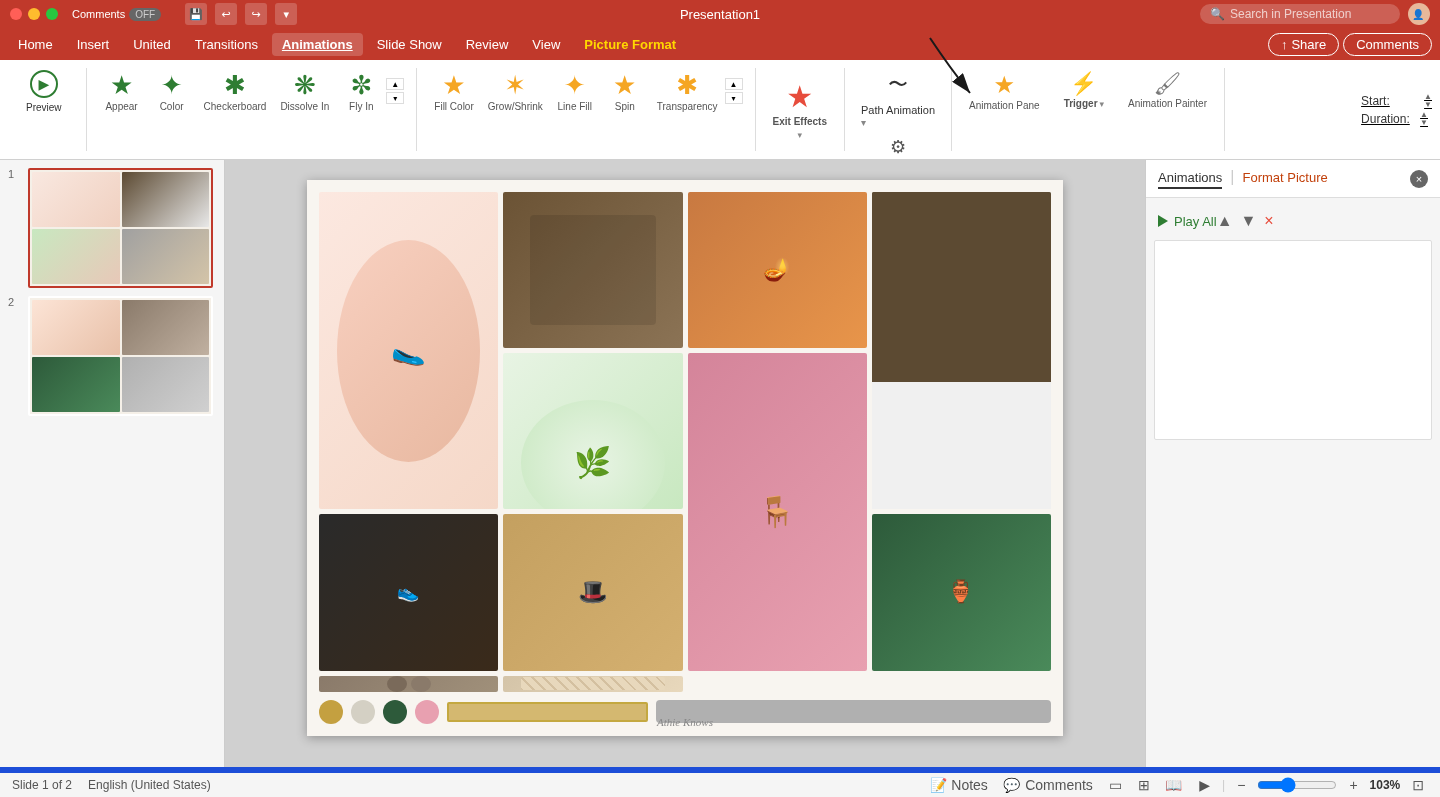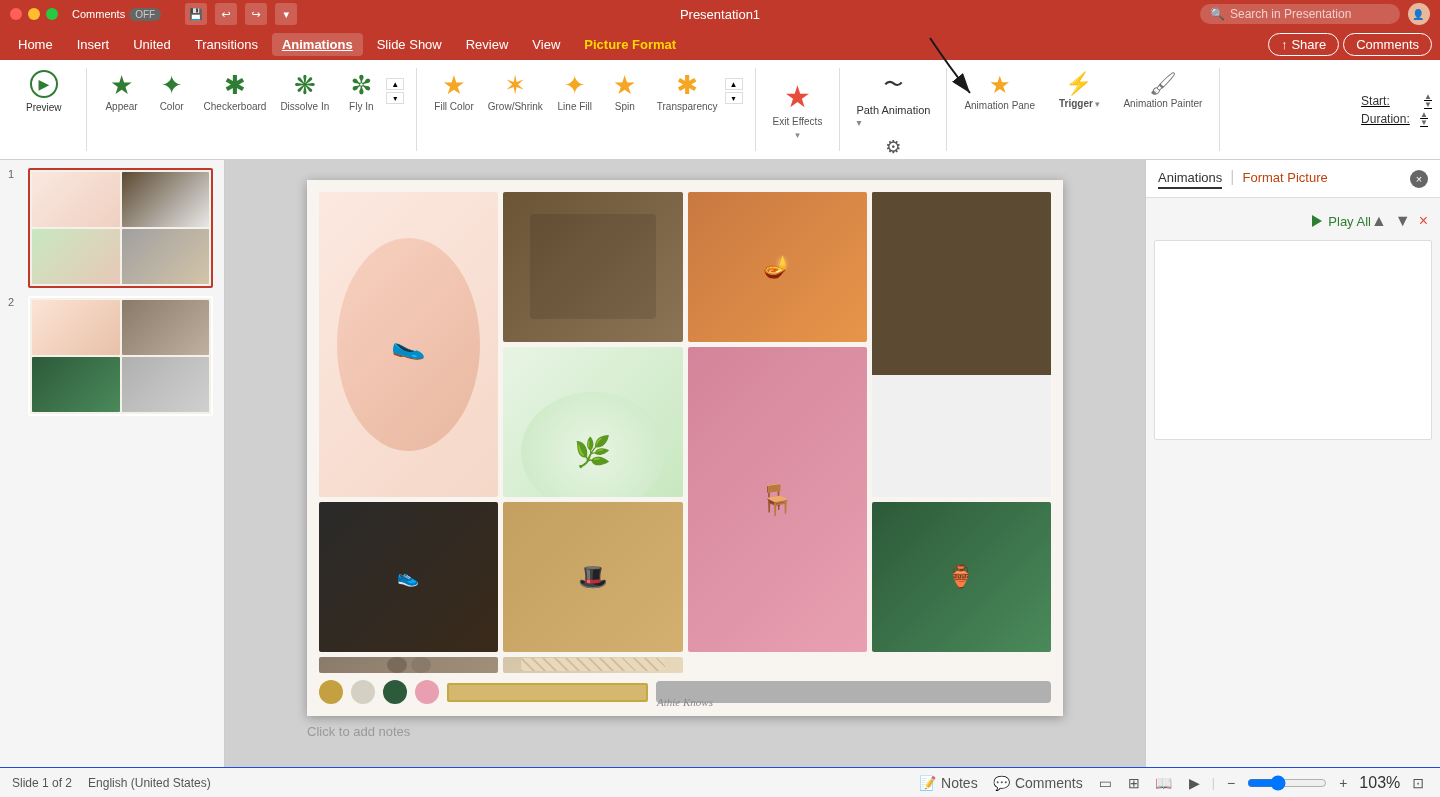--- a/index.html
+++ b/index.html
@@ -153,43 +153,43 @@
       justify-content: space-between;
       padding: 8px 12px;
       border-bottom: 1px solid #ddd;
       background: #fff;
     }
     .panel-tabs { display: flex; gap: 4px; }
     .panel-tab { font-size: 13px; font-weight: 500; color: #c2410c; padding: 2px 0; cursor: pointer; }
     .panel-tab.active { color: #333; border-bottom: 2px solid #333; }
     .close-btn { width: 18px; height: 18px; border-radius: 50%; background: #666; display: flex; align-items: center; justify-content: center; color: #fff; font-size: 11px; cursor: pointer; }
     #right-panel-content { flex: 1; padding: 8px; }
-    .play-all-row { display: flex; align-items: center; justify-content: flex-end; padding: 6px 4px; }
+    .play-all-row { display: flex; align-items: center; justify-content: flex-start; padding: 6px 4px; }
     .play-all-btn { display: flex; align-items: center; gap: 6px; color: #2e7d32; font-size: 13px; cursor: pointer; }
     .play-triangle { width: 0; height: 0; border-left: 10px solid #2e7d32; border-top: 6px solid transparent; border-bottom: 6px solid transparent; }
     .panel-arrow { color: #666; font-size: 16px; cursor: pointer; }
     .panel-x { color: #e74c3c; font-size: 16px; cursor: pointer; }
     .animation-list-area { border: 1px solid #ddd; background: #fff; min-height: 200px; margin-top: 4px; border-radius: 2px; }
 
     
     #statusbar {
       height: 30px;
       background: #f5f5f5;
-      border-top: 1px solid #1d4ed8;
+      border-top: 6px solid #1d4ed8;
       display: flex;
       align-items: center;
       padding: 0 12px;
       font-size: 12px;
       color: #555;
       gap: 16px;
     }
     .status-right { margin-left: auto; display: flex; align-items: center; gap: 8px; }
     .view-btn { background: none; border: none; font-size: 14px; cursor: pointer; color: #555; padding: 2px 4px; }
     .zoom-slider { width: 80px; }
-    .zoom-value { font-size: 16px; color: #333; }
+    .zoom-value { font-size: 12px; color: #333; font-weight: bold; }
 
     
     .anim-scroll-area { display: flex; align-items: center; gap: 2px; }
     .anim-items { display: flex; gap: 4px; }
     .anim-item { display: flex; flex-direction: column; align-items: center; cursor: pointer; padding: 4px 5px; border-radius: 3px; min-width: 46px; }
     .anim-item .icon { font-size: 26px; }
     .anim-item .label { font-size: 10px; color: #555; text-align: center; }
     .scroll-up-down { display: flex; flex-direction: column; gap: 2px; }
     .scroll-up-down button { background: none; border: 1px solid #ddd; width: 18px; height: 12px; font-size: 8px; cursor: pointer; display: flex; align-items: center; justify-content: center; }
     .big-btn { display: flex; flex-direction: column; align-items: center; cursor: pointer; padding: 3px 5px; border-radius: 3px; min-width: 52px; }
@@ -327,21 +327,21 @@
         <button>▲</button>
         <button>▾</button>
       </div>
     </div>
   </div>
   <div class="ribbon-separator"></div>
 
   <div style="display:flex;align-items:center;gap:4px;padding:0 6px;">
     <div class="big-btn" style="display:flex;flex-direction:column;align-items:center;gap:2px;">
       <span class="exit-star">★</span>
-      <span style="font-size:10px;color:#555;text-align:center;line-height:1.2;">Exit Effects</span>
+      <span style="font-size:10px;color:#555;text-align:center;line-height:1.2;font-weight:bold;">Exit Effects</span>
       <span style="font-size:9px;color:#888;">▾</span>
     </div>
   </div>
   <div class="ribbon-separator"></div>
 
   <div style="display:flex;flex-direction:column;gap:2px;padding:4px 6px;">
     <div class="big-btn" style="display:flex;align-items:center;gap:6px;padding:3px 4px;">
       <span style="font-size:20px;color:#333;">〜</span>
       <div style="display:flex;flex-direction:column;">
         <span style="font-size:11px;color:#333;line-height:1.2;">Path Animation</span>
@@ -479,23 +479,20 @@
         <div style="display:flex;gap:8px;padding:0 4px;align-items:center;height:6%;">
           <div style="width:24px;height:24px;background:#c4a040;border-radius:50%;"></div>
           <div style="width:24px;height:24px;background:#d4d0c4;border-radius:50%;"></div>
           <div style="width:24px;height:24px;background:#2d5a3a;border-radius:50%;"></div>
           <div style="width:24px;height:24px;background:#e8a0b0;border-radius:50%;"></div>
           <div style="flex:1;background:#d4b870;height:60%;border:2px solid #c4a840;border-radius:2px;"></div>
           <div style="flex:2;background:#b0b0b0;height:70%;border-radius:4px;"></div>
         </div>
         <div style="position:absolute;bottom:8px;left:50%;transform:translateX(-50%);font-size:11px;color:#888;font-style:italic;font-family:Georgia,serif;">Athie Knows</div>
       </div>
-    </div>
-    <div id="canvas-bottom">
-      <span style="color:#999;">Click to add notes</span>
     </div>
   </div>
 
   <div id="right-panel">
     <div id="right-panel-header">
       <div class="panel-tabs">
         <span class="panel-tab active">Animations</span>
         <span style="color:#ccc;margin:0 4px;">|</span>
         <span class="panel-tab">Format Picture</span>
       </div>

